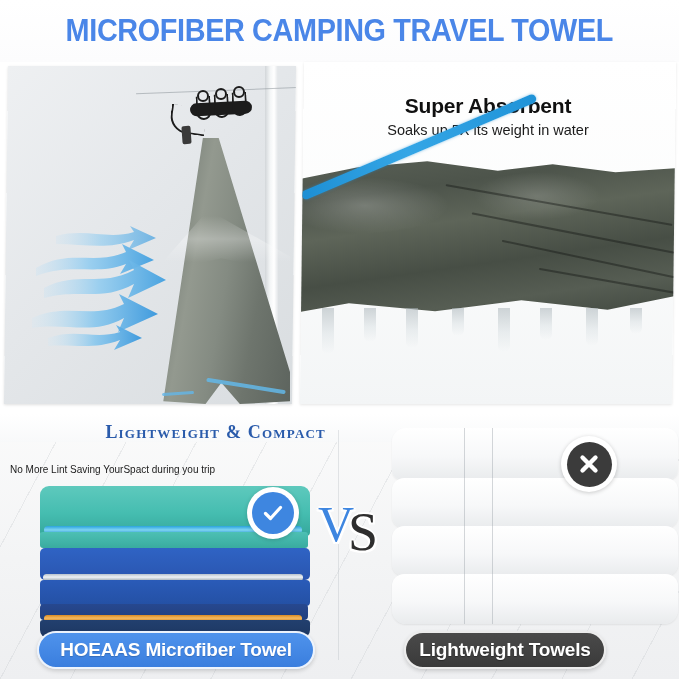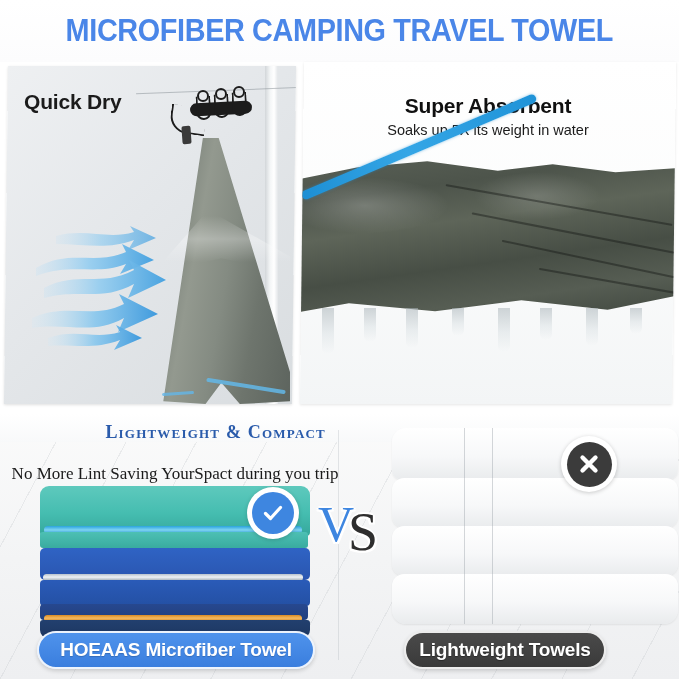--- a/index.html
+++ b/index.html
@@ -172,22 +172,22 @@
     background:linear-gradient(180deg,#ffffff 0%,#f8f9fa 100%);
   }
 
   .lw-head{
     position:absolute;left:26px;top:8px;width:300px;text-align:right;
     font-family:"Liberation Serif", serif;
     font-size:18px;font-weight:bold;color:#2a5bab;
     font-variant:small-caps;letter-spacing:1.2px;
   }
   .lw-sub{
-    position:absolute;left:10px;top:50px;width:330px;text-align:center;
-    font-size:17px;color:#1a1a1a;font-family:Liberation Serif, serif;
+    position:absolute;left:10px;top:50px;width:330px;text-align:left;
+    font-size:10px;color:#1a1a1a;
   }
 
   
   .stack-micro{position:absolute;left:40px;top:72px;width:270px;height:142px;}
   .mt{position:absolute;left:0;border-radius:7px;}
   .mt.layer1{top:0;width:270px;height:50px;
     background:linear-gradient(180deg,#5ec9bd 0%,#45bdb0 55%,#35a79b 100%);
     border-radius:9px 9px 4px 4px;}
   .mt.edge1{top:40px;left:4px;width:258px;height:8px;
     background:linear-gradient(180deg,#2aa3dd 0%,#7fd4f2 50%,#2796d2 100%);border-radius:4px;}
@@ -280,21 +280,20 @@
     <div class="main-title">MICROFIBER CAMPING TRAVEL TOWEL</div>
   </div>
 
   <div class="panels">
 
     <div class="panel panel-left">
       <div class="panel-left-inner">
         <div class="wall-seam"></div>
         <div class="wall-line"></div>
 
-        <div class="qd-head">Quick Dry</div>
 
         <div class="hook-rack">
           <div class="hook-plate"></div>
           <div class="hook-top t1"></div>
             <div class="hook-top t2"></div>
             <div class="hook-top t3"></div>
           <div class="hook h1"></div>
             <div class="hook h2"></div>
             <div class="hook h3"></div>
           <div class="hook-loop"></div>

